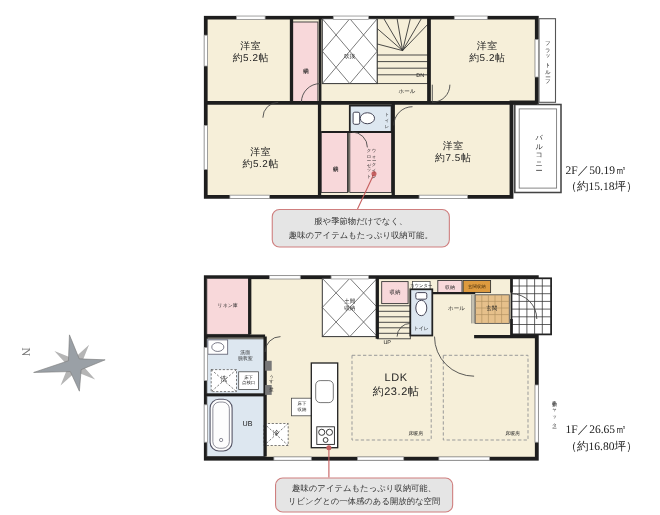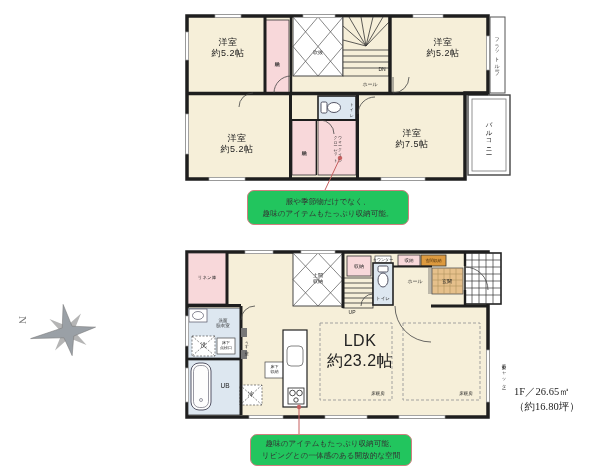--- a/index.html
+++ b/index.html
@@ -8,21 +8,21 @@
   .plan{position:absolute;width:326px;height:172px;}
   .plan svg{position:absolute;left:0;top:0;}
   .lbl{position:absolute;transform:translate(-50%,-50%);white-space:pre-line;text-align:center;
        line-height:1.25;color:#222;z-index:5;}
   .v{writing-mode:vertical-rl;letter-spacing:1px;}
   .room{font-size:9px;letter-spacing:.5px;}
   .tiny{font-size:5px;}
   .micro{font-size:4px;line-height:1.15;}
   .area-label{position:absolute;font-family:"Liberation Serif",serif;font-size:10.5px;
        line-height:1.45;color:#222;white-space:pre-line;z-index:5;}
-  .callout{position:absolute;background:#22c55e;border:1.2px solid #cf7f7f;border-radius:7px;
+  .callout{position:absolute;background:#e5e5e5;border:1.2px solid #cf7f7f;border-radius:7px;
        font-size:7.6px;line-height:1.55;color:#333;display:flex;align-items:center;justify-content:center;
        text-align:center;white-space:pre-line;z-index:6;}
   #leaders{position:absolute;left:0;top:0;z-index:4;}
   #compass{position:absolute;left:20px;top:298px;z-index:3;}
   #north{position:absolute;left:16px;top:317px;width:14px;font-size:11px;color:#777;
        font-family:"Liberation Serif",serif;transform:rotate(90deg);z-index:3;}
 </style>
 </head>
 <body>
 
@@ -239,27 +239,29 @@
     <div class="lbl micro" style="left:38px;top:73px;font-size:4.5px;">洗面
 脱衣室</div>
     <div class="lbl" style="left:18.5px;top:96px;font-size:6px;">洗</div>
     <div class="lbl micro" style="left:41px;top:96px;">床下
 点検口</div>
     <div class="lbl" style="left:40px;top:136px;font-size:6.5px;">UB</div>
     <div class="lbl v micro" style="left:61px;top:93px;">うす壁</div>
     <div class="lbl" style="left:66px;top:145px;font-size:6px;">冷</div>
     <div class="lbl micro" style="left:89.5px;top:120px;">床下
 収納</div>
-    <div class="lbl room" style="left:175px;top:101px;font-size:16px;">LDK
+    <div class="lbl room" style="left:175px;top:101px;font-size:10px;">LDK
 約23.2帖</div>
     <div class="lbl micro" style="left:193px;top:144px;font-size:4.5px;">床暖房</div>
     <div class="lbl micro" style="left:281px;top:144px;font-size:4.5px;">床暖房</div>
     <div class="lbl v micro" style="left:319px;top:124px;font-size:4.5px;">手動シャッター</div>
   </div>
 
+  <div class="area-label" style="left:514px;top:148px;">2F／50.19㎡
+（約15.18坪）</div>
   <div class="area-label" style="left:514px;top:384px;">1F／26.65㎡
 （約16.80坪）</div>
 
   <div class="callout" style="left:247px;top:190px;width:160px;height:33px;">服や季節物だけでなく、
 趣味のアイテムもたっぷり収納可能。</div>
   <div class="callout" style="left:250px;top:434px;width:160px;height:30px;">趣味のアイテムもたっぷり収納可能、
 リビングとの一体感のある開放的な空間</div>
 
   <svg id="leaders" width="600" height="468">
     <g stroke="#c65f5f" stroke-width="1" fill="#c65f5f">

